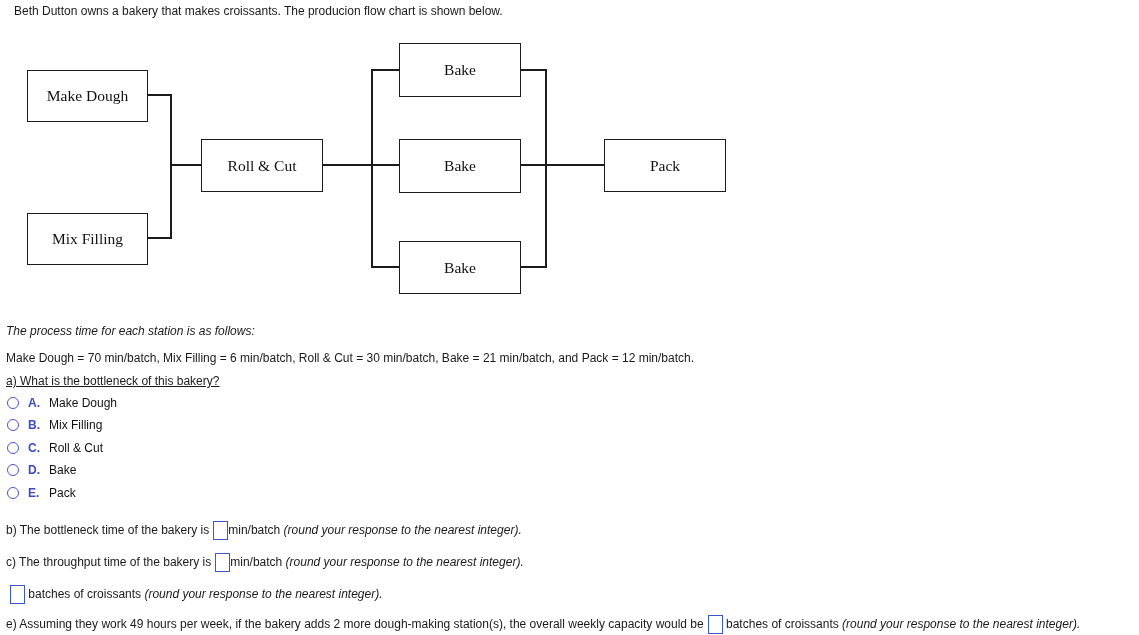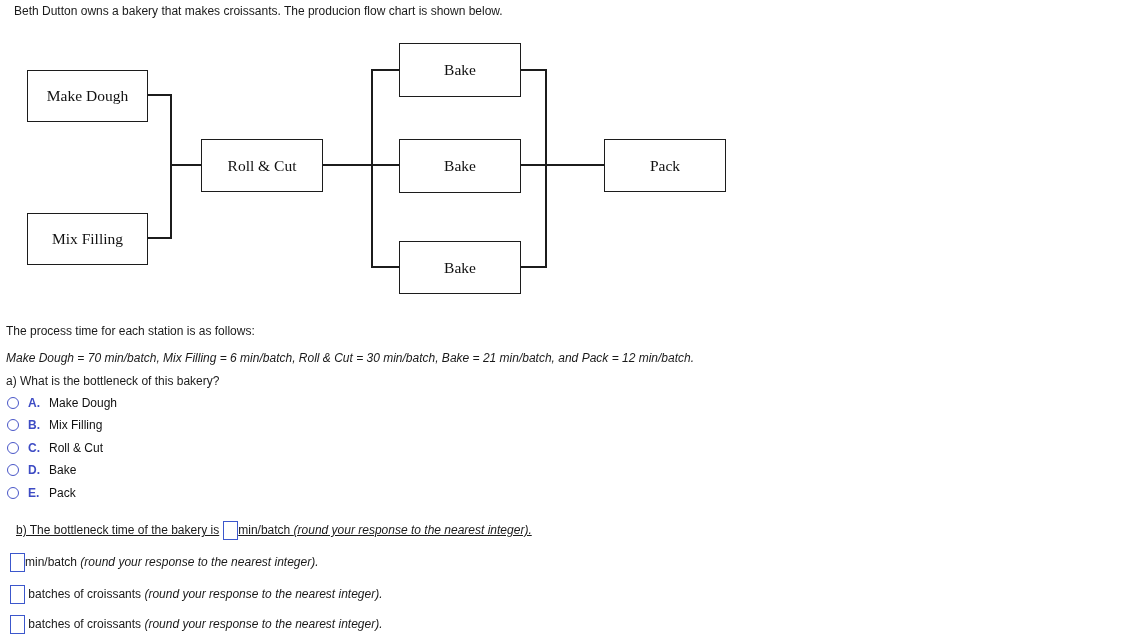--- a/index.html
+++ b/index.html
@@ -107,24 +107,24 @@
 
     <div class="node" style="left:27px;  top:70px;  width:121px; height:52px;">Make Dough</div>
     <div class="node" style="left:27px;  top:213px; width:121px; height:52px;">Mix Filling</div>
     <div class="node" style="left:201px; top:139px; width:122px; height:53px;">Roll &amp; Cut</div>
     <div class="node" style="left:399px; top:43px;  width:122px; height:54px;">Bake</div>
     <div class="node" style="left:399px; top:139px; width:122px; height:54px;">Bake</div>
     <div class="node" style="left:399px; top:241px; width:122px; height:53px;">Bake</div>
     <div class="node" style="left:604px; top:139px; width:122px; height:53px;">Pack</div>
   </div>
 
-  <div class="abs para" style="left:6px; top:324px;">The process time for each station is as follows:</div>
-  <div class="abs para" style="left:6px; top:351px;font-style:italic;">Make Dough = 70 min/batch, Mix Filling = 6 min/batch, Roll &amp; Cut = 30 min/batch, Bake = 21 min/batch, and Pack = 12 min/batch.</div>
+  <div class="abs para" style="left:6px; top:324px;font-style:italic;">The process time for each station is as follows:</div>
+  <div class="abs para" style="left:6px; top:351px;">Make Dough = 70 min/batch, Mix Filling = 6 min/batch, Roll &amp; Cut = 30 min/batch, Bake = 21 min/batch, and Pack = 12 min/batch.</div>
 
-  <div class="abs para" style="left:6px; top:374px;">a) What is the bottleneck of this bakery?</div>
+  <div class="abs para" style="left:6px; top:374px;text-decoration:underline;">a) What is the bottleneck of this bakery?</div>
 
   <div class="opt abs" style="left:0; top:395px;">
     <span class="radio"></span>
     <span class="letter">A.</span>
     <span class="optlabel">Make Dough</span>
   </div>
   <div class="opt abs" style="left:0; top:417px;">
     <span class="radio"></span>
     <span class="letter">B.</span>
     <span class="optlabel">Mix Filling</span>
@@ -138,38 +138,40 @@
     <span class="radio"></span>
     <span class="letter">D.</span>
     <span class="optlabel">Bake</span>
   </div>
   <div class="opt abs" style="left:0; top:485px;">
     <span class="radio"></span>
     <span class="letter">E.</span>
     <span class="optlabel">Pack</span>
   </div>
 
-  <div class="abs qline" style="left:16px; top:520px;text-decoration:underline;">
+  <div class="abs qline" style="left:6px; top:520px;">
     <span class="seg">b) The bottleneck time of the bakery is</span>
       <input class="ansbox" type="text" value="" style="">
       <span class="seg">min/batch </span>
       <i>(round your response to the nearest integer).</i>
   </div>
 
   <div class="abs qline" style="left:6px; top:552px;">
+    <span class="seg">c) The throughput time of the bakery is</span>
       <input class="ansbox" type="text" value="" style="">
       <span class="seg">min/batch </span>
       <i>(round your response to the nearest integer).</i>
   </div>
 
   <div class="abs qline" style="left:6px; top:584px;">
       <input class="ansbox" type="text" value="" style="">
       <span class="seg"> batches of croissants </span>
       <i>(round your response to the nearest integer).</i>
   </div>
 
   <div class="abs qline" style="left:6px; top:614px;">
+    <span class="seg">e) Assuming they work 49 hours per week, if the bakery adds 2 more dough-making station(s), the overall weekly capacity would be</span>
       <input class="ansbox" type="text" value="" style="">
       <span class="seg"> batches of croissants </span>
       <i>(round your response to the nearest integer).</i>
   </div>
 
 </div>
 
 </body></html>

